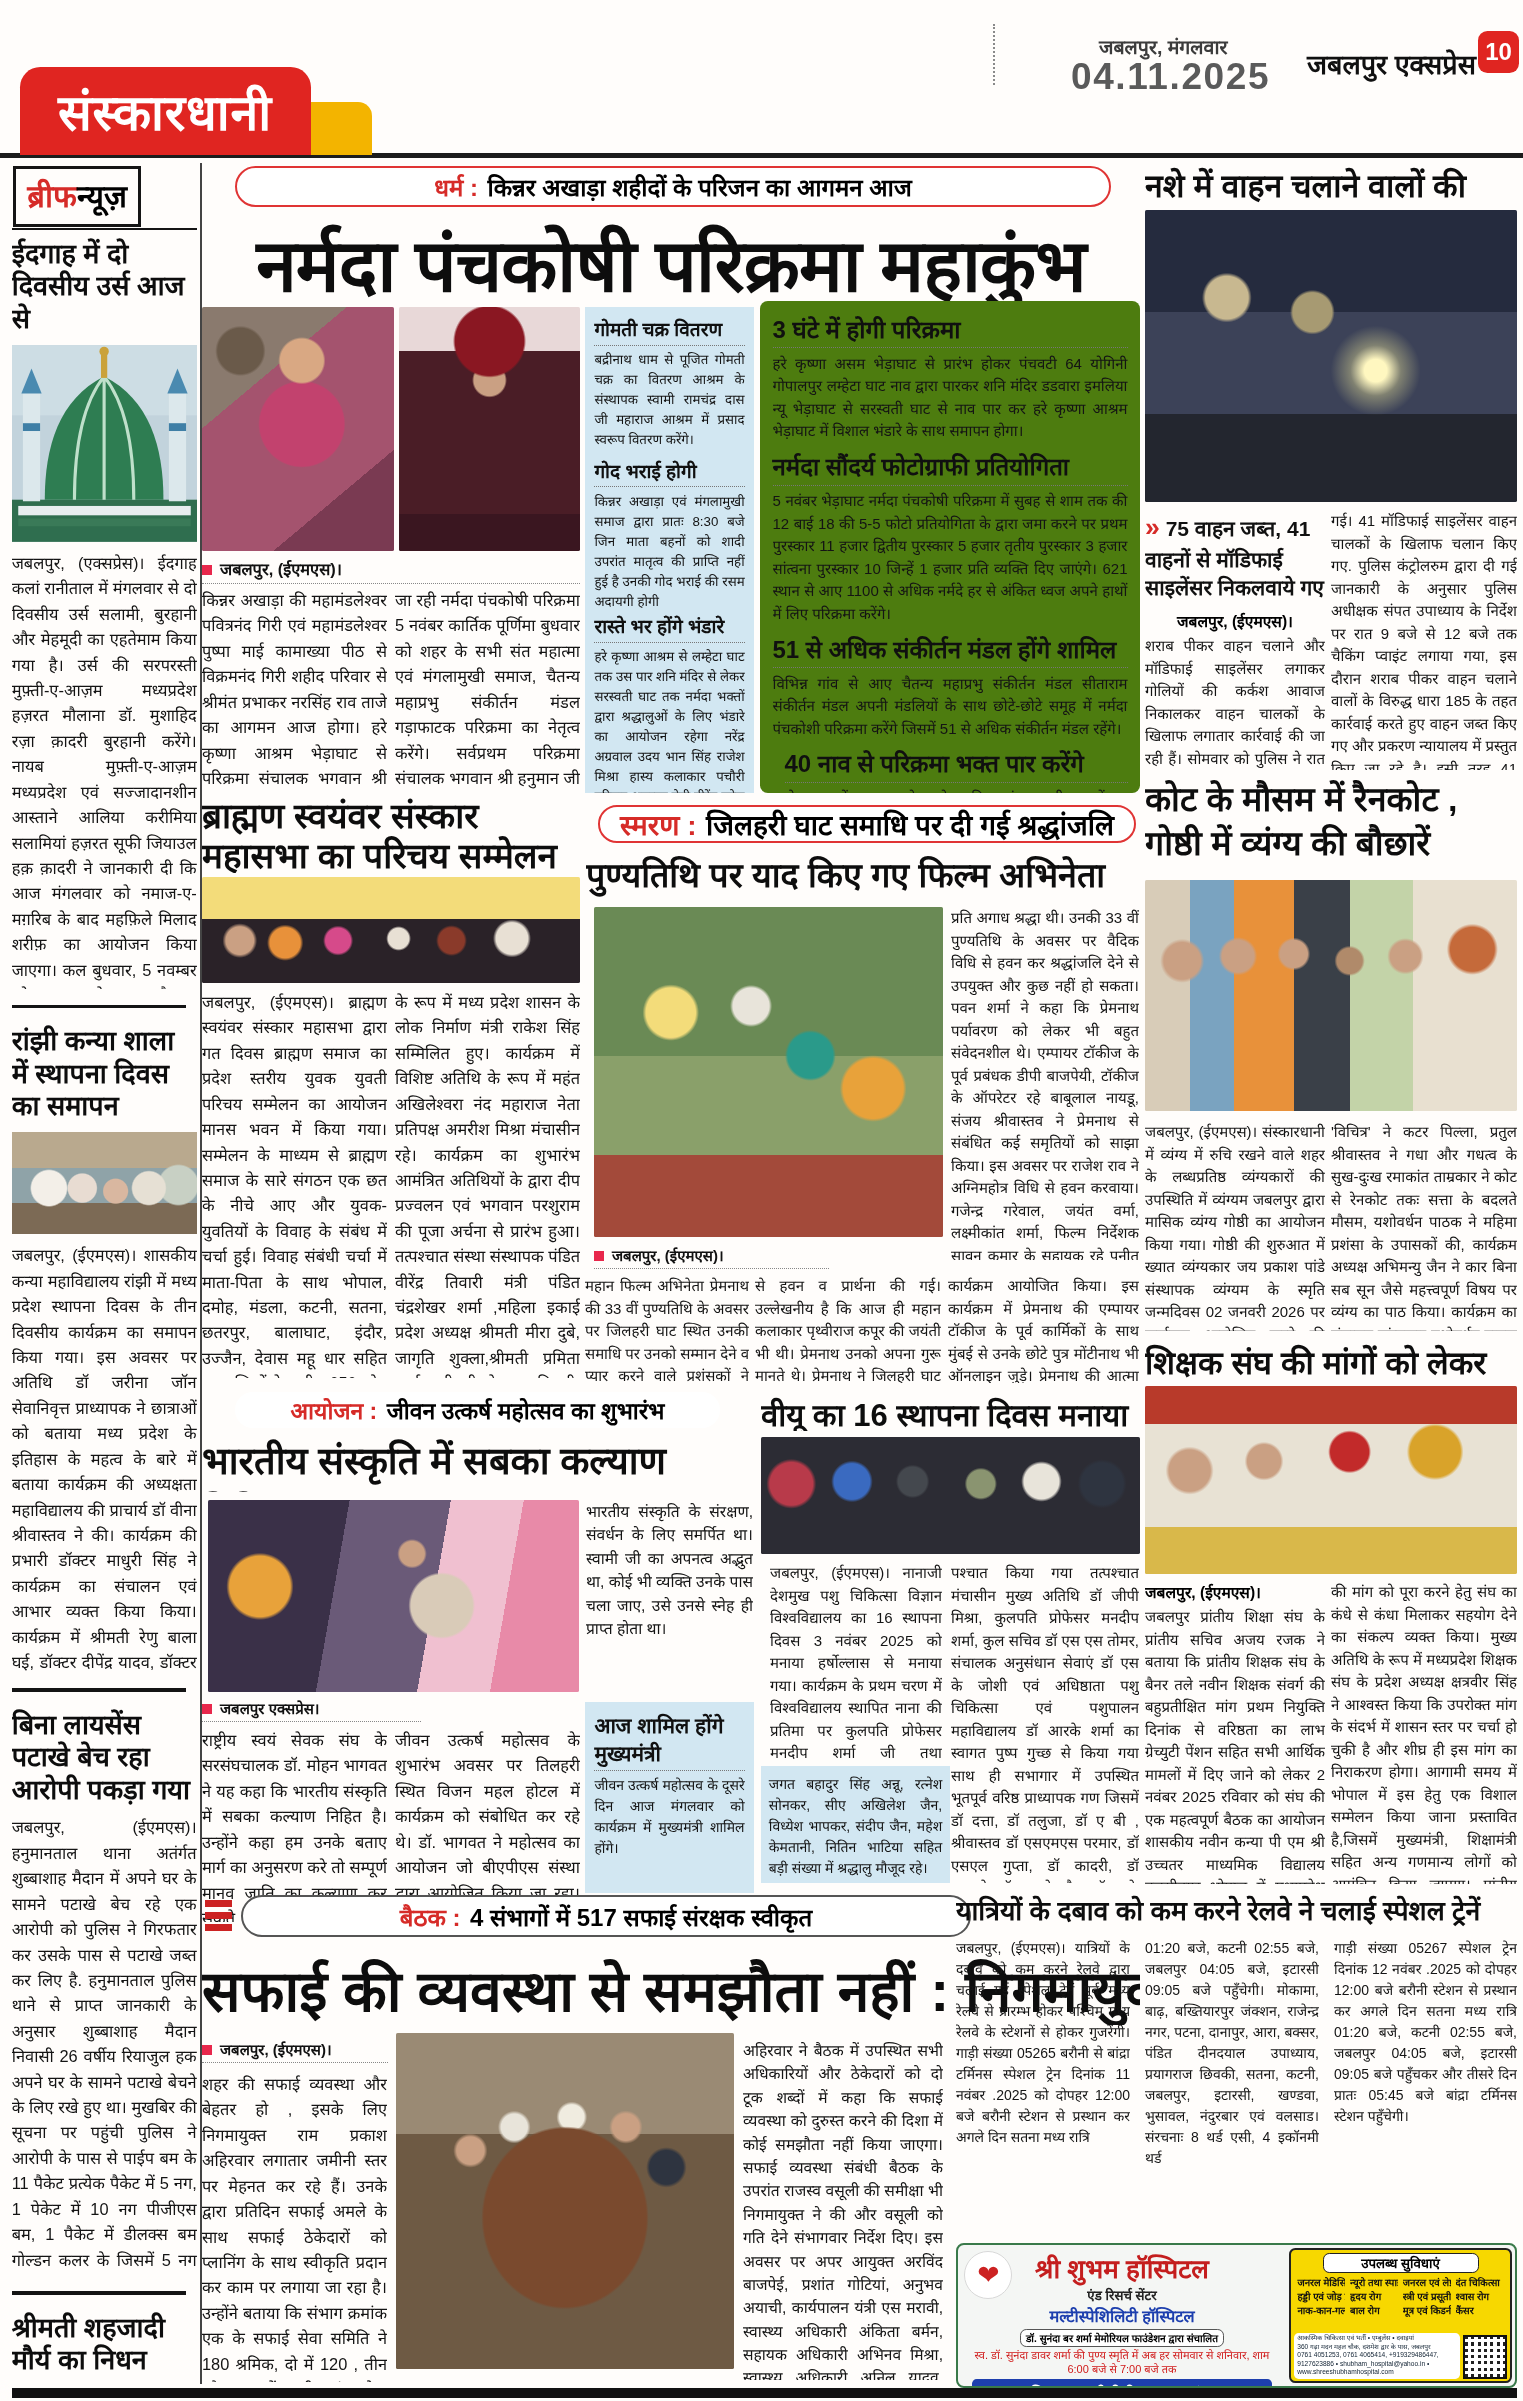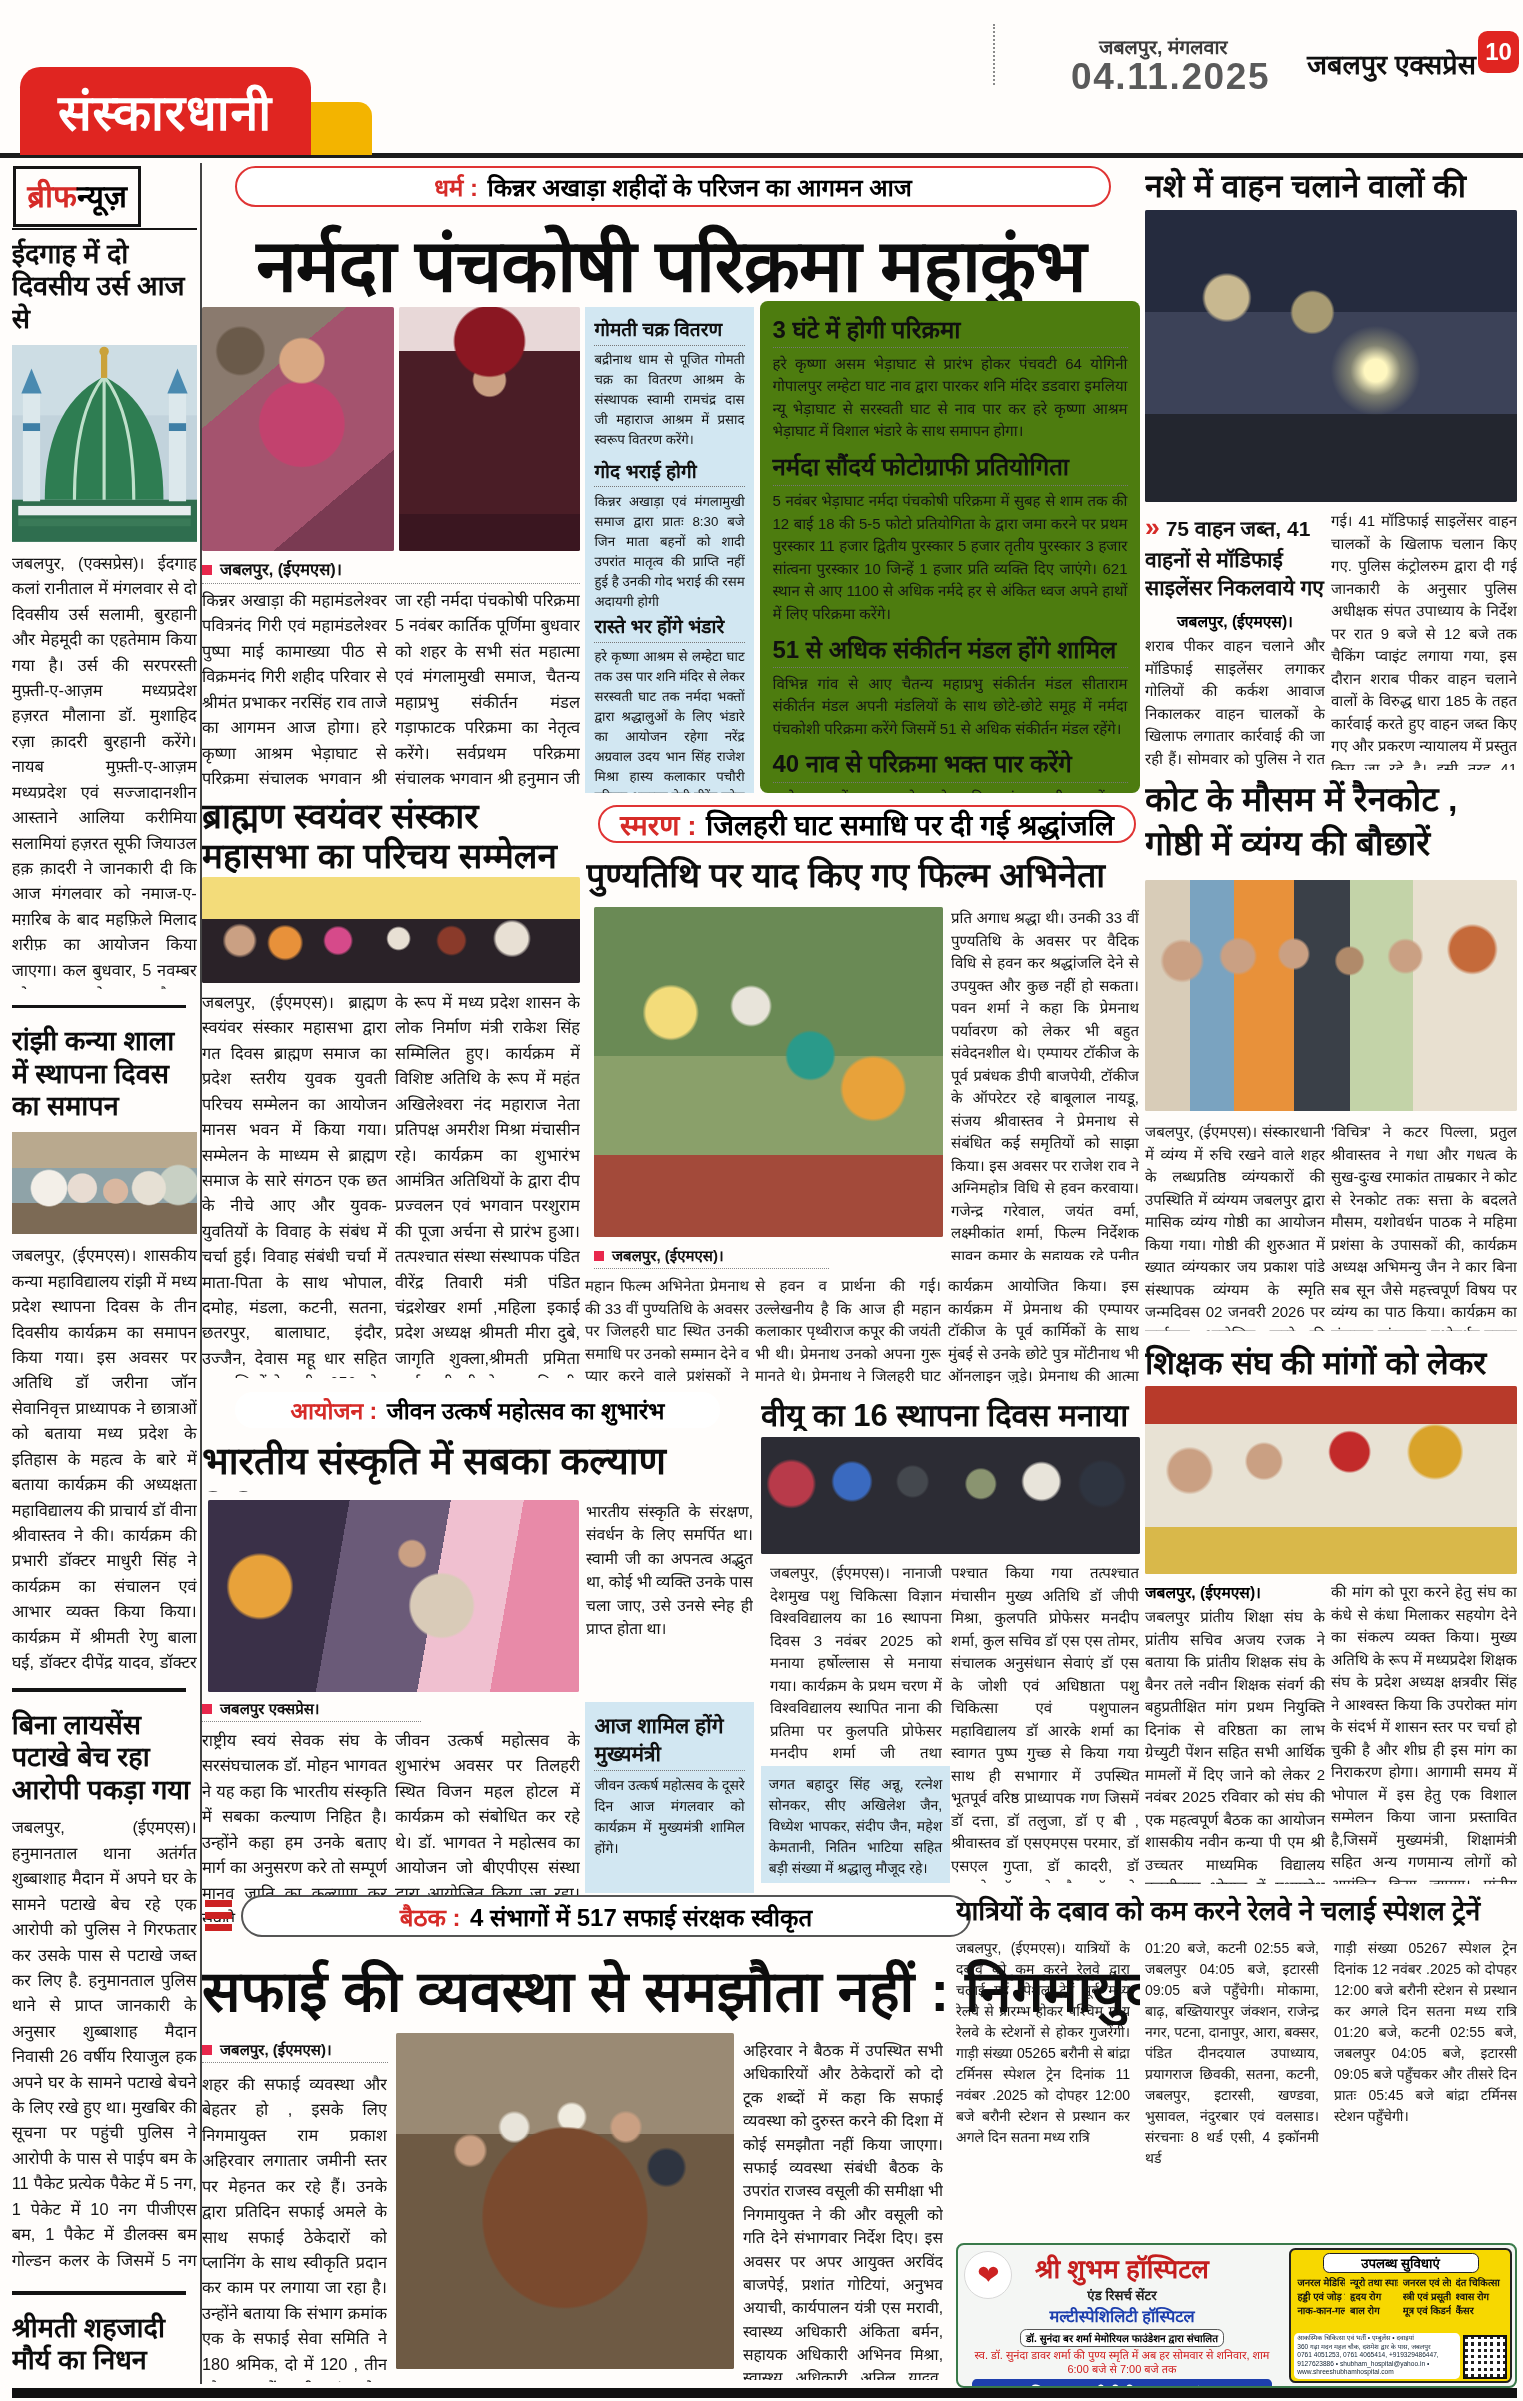--- a/index.html
+++ b/index.html
@@ -166,21 +166,21 @@
 
   </div>
 
   <div class="abs" style="left:760px; top:301px; width:380px; height:492px; background:#4d7c0f; border-radius:7.8px; padding:11px 12.5px; overflow:hidden;">
     <div class="subhead" style="font-size:24px;">3 घंटे में होगी परिक्रमा</div>
     <div class="body-txt" style="font-size:15px;">हरे कृष्णा असम भेड़ाघाट से प्रारंभ होकर पंचवटी 64 योगिनी गोपालपुर लम्हेटा घाट नाव द्वारा पारकर शनि मंदिर डडवारा इमलिया न्यू भेड़ाघाट से सरस्वती घाट से नाव पार कर हरे कृष्णा आश्रम भेड़ाघाट में विशाल भंडारे के साथ समापन होगा।</div>
     <div class="subhead" style="font-size:24px; margin-top:6.3px;">नर्मदा सौंदर्य फोटोग्राफी प्रतियोगिता</div>
     <div class="body-txt" style="font-size:15px;">5 नवंबर भेड़ाघाट नर्मदा पंचकोषी परिक्रमा में सुबह से शाम तक की 12 बाई 18 की 5-5 फोटो प्रतियोगिता के द्वारा जमा करने पर प्रथम पुरस्कार 11 हजार द्वितीय पुरस्कार 5 हजार तृतीय पुरस्कार 3 हजार सांत्वना पुरस्कार 10 जिन्हें 1 हजार प्रति व्यक्ति दिए जाएंगे। 621 स्थान से आए 1100 से अधिक नर्मदे हर से अंकित ध्वज अपने हाथों में लिए परिक्रमा करेंगे।</div>
     <div class="subhead" style="font-size:24px; margin-top:6.3px;">51 से अधिक संकीर्तन मंडल होंगे शामिल</div>
     <div class="body-txt" style="font-size:15px;">विभिन्न गांव से आए चैतन्य महाप्रभु संकीर्तन मंडल सीताराम संकीर्तन मंडल अपनी मंडलियों के साथ छोटे-छोटे समूह में नर्मदा पंचकोशी परिक्रमा करेंगे जिसमें 51 से अधिक संकीर्तन मंडल रहेंगे।</div>
-    <div class="subhead" style="font-size:24px; margin-top:6.3px;">40 नाव से परिक्रमा भक्त पार करेंगे</div>
+    <div class="subhead" style="font-size:24px; margin-top:6.3px;margin-left:12px;">40 नाव से परिक्रमा भक्त पार करेंगे</div>
     <div class="body-txt" style="font-size:15px;">लम्हेटा घाट में 20 नाव मोटर वोट सहित एवं सरस्वती घाट में 20 मोटर वोट सहित प्रशासन के द्वारा व्यवस्था की गई है जिसमें परिक्रमा वासी हर 5 मिनट में नर्मदा जी नाव से पार करेंगे जिसका शुल्क भक्त लोग अपने पास से देंगे। उपस्थिति की अपील नर्मदा महाआरती के संस्थापक एवं परिक्रमा अध्यक्ष डॉ सुधीर अग्रवाल संरक्षक श्रीमती सुषमाशंकर पटेल पं मनमोहन दुबे श्याम मनोहर पटेल विनोद दीवान मनोज गुलाबबनी दुर्गा पटेल मोहित नामदेव आदि ने की है।</div>
   </div>
 
   <div class="hl" style="left:1145px; top:163px; width:372px; height:42px; font-size:32px;">नशे में वाहन चलाने वालों की अब खैर नहीं</div>
   <div class="photo" style="left:1145px; top:210px; width:372px; height:292px; background:
        radial-gradient(circle at 62% 55%, #fff7c0 0 4%, rgba(255,247,160,0.35) 9%, transparent 16%),
        radial-gradient(circle at 22% 30%, #c8b890 0 6%, transparent 7%),
        radial-gradient(circle at 45% 35%, #a79a72 0 7%, transparent 8%),
        linear-gradient(180deg, #252b3e 0 35%, #3c4258 35% 70%, #23262f 70%);"></div>
   <div class="abs" style="left:1145px; top:510px; width:180px; height:260px; overflow:hidden;">

